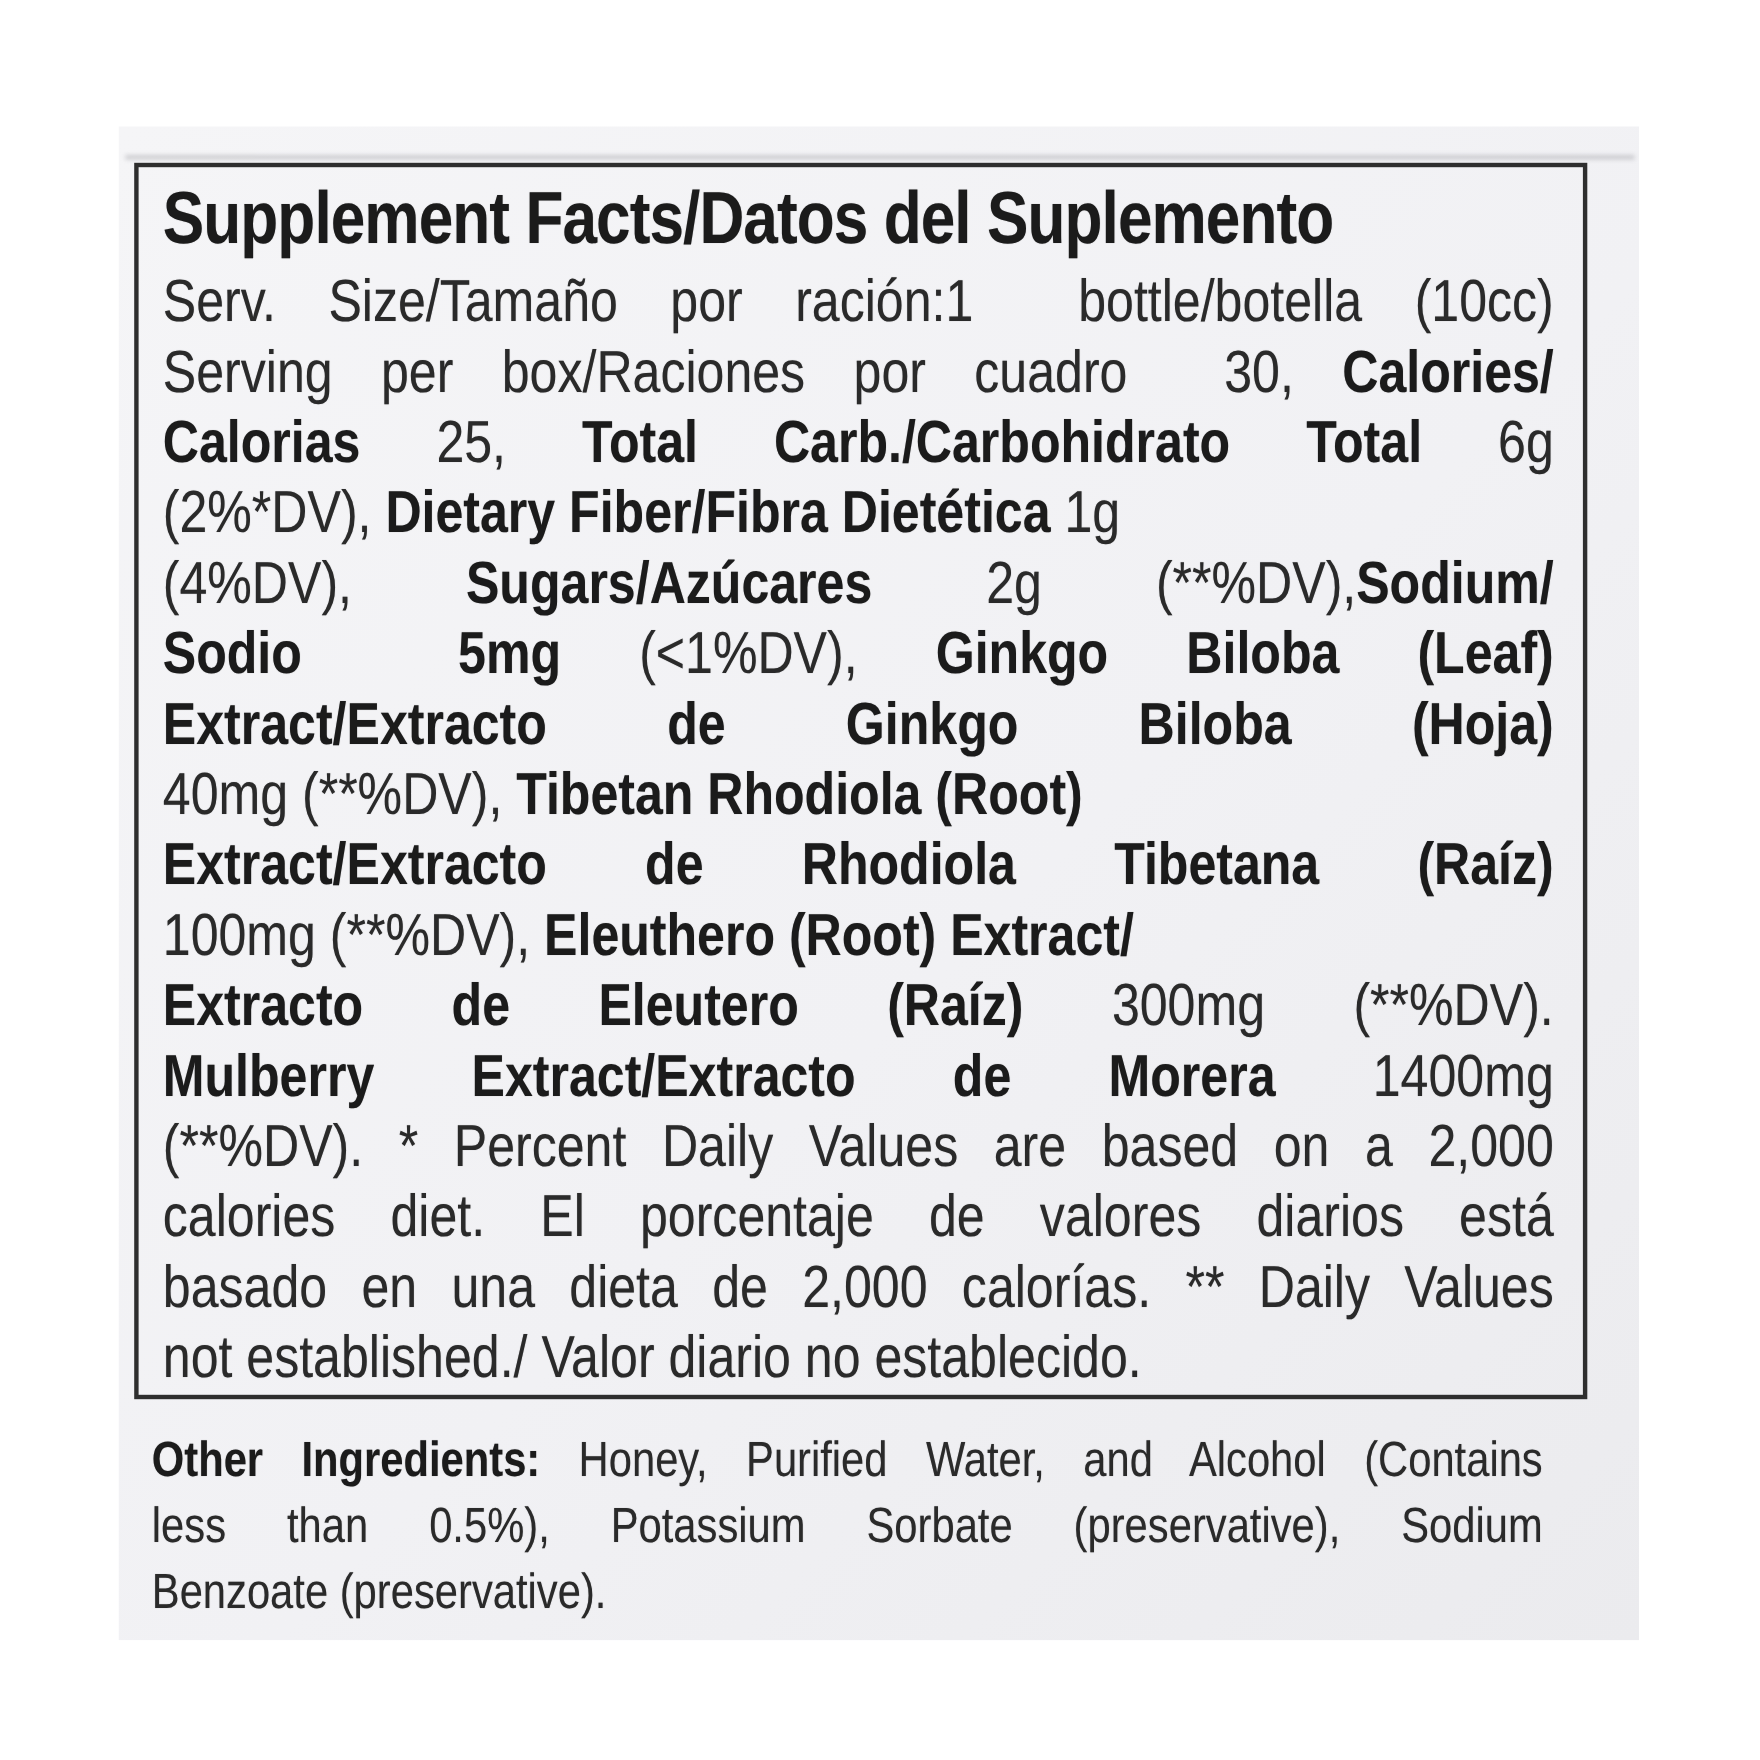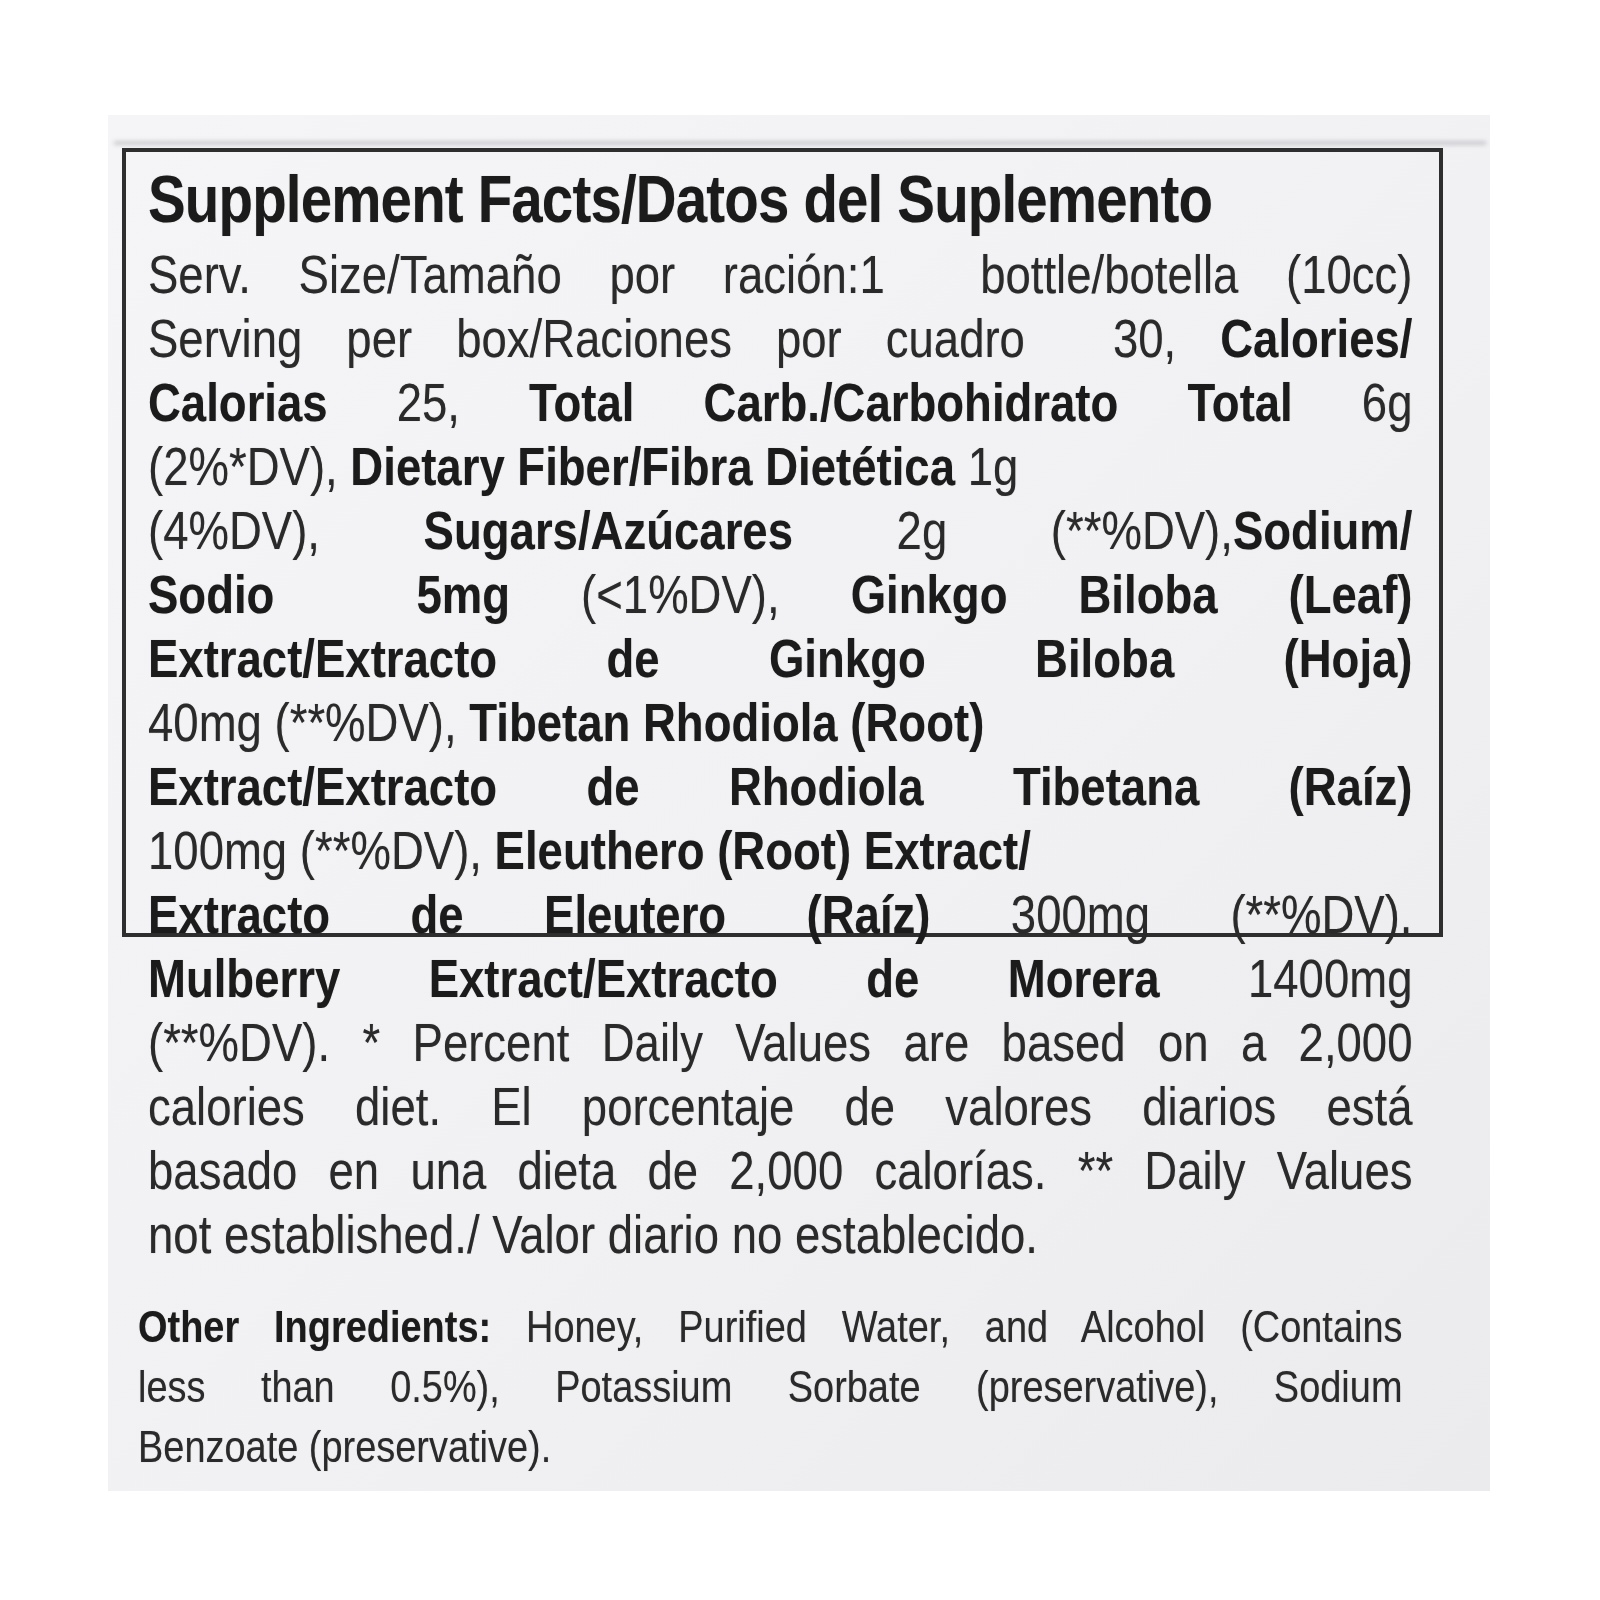--- a/index.html
+++ b/index.html
@@ -26,21 +26,21 @@
     overflow:hidden;
   }
   .crease{
     position:absolute;left:6px;top:26px;
     width:1372px;height:4px;
     background:var(--crease);
     opacity:.45;filter:blur(2px);
   }
   .facts-box{
     position:absolute;left:14px;top:33px;
-    width:1321px;height:789px;
+    width:1321px;height:1124px;
     border:4px solid var(--border);
     padding:10px 0 0 22px;
     text-shadow:0 0 1px rgba(30,30,30,.35);
     overflow:visible;
   }
   .title-line{
     width:1500px;
     transform:scaleX(0.843);transform-origin:0 0;
     font-size:67px;line-height:74px;
     font-weight:700;letter-spacing:-1px;

